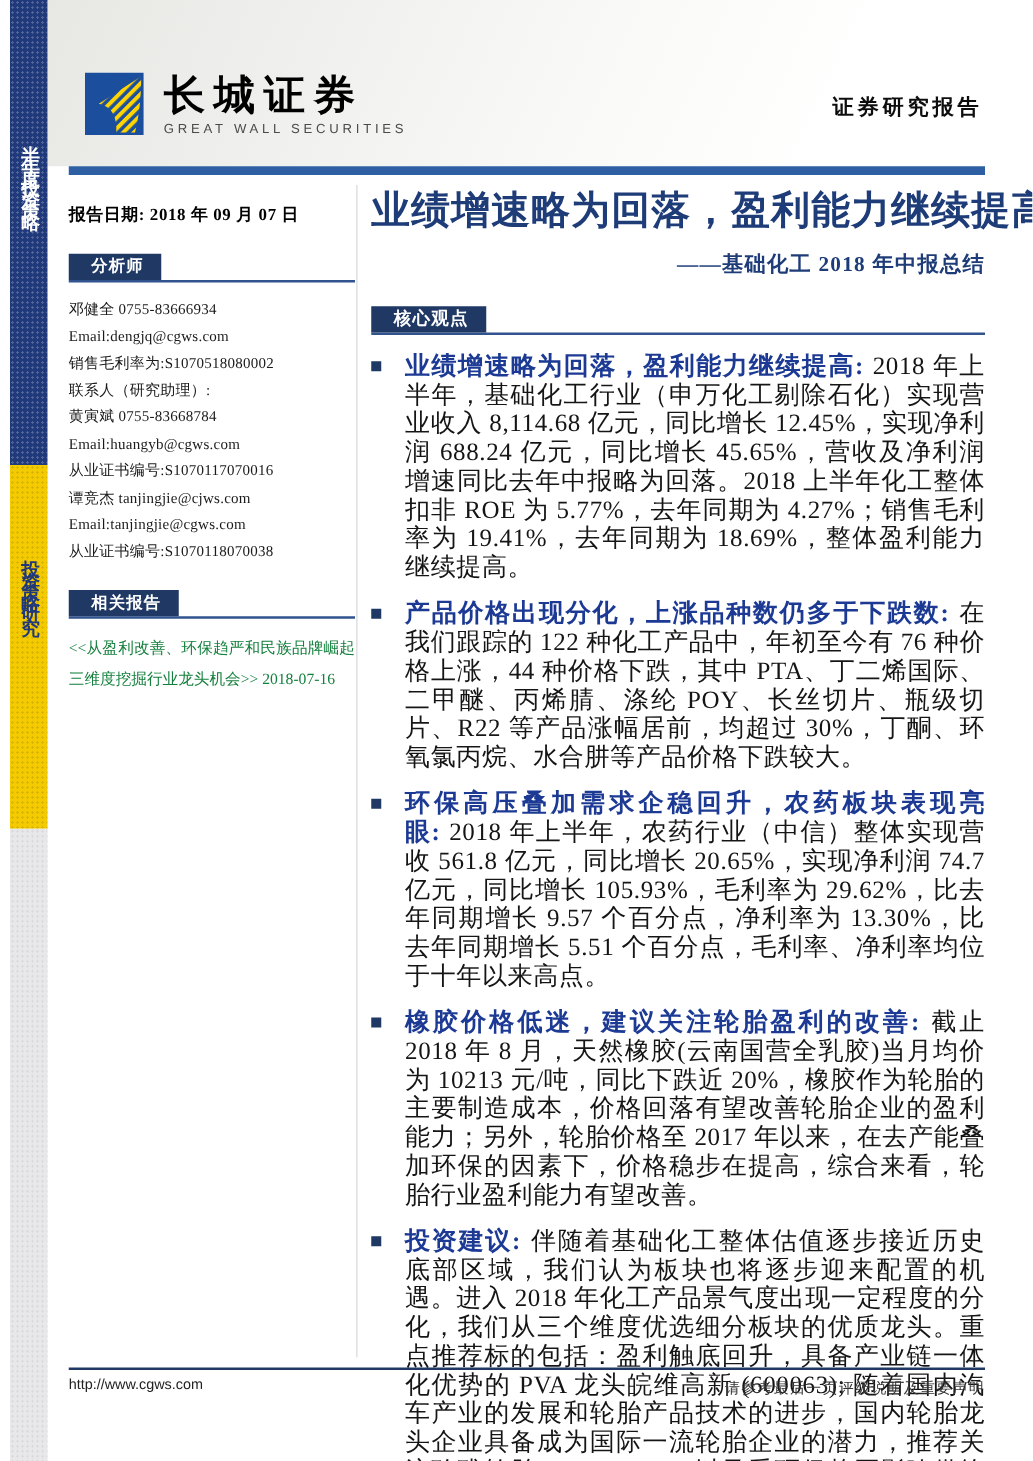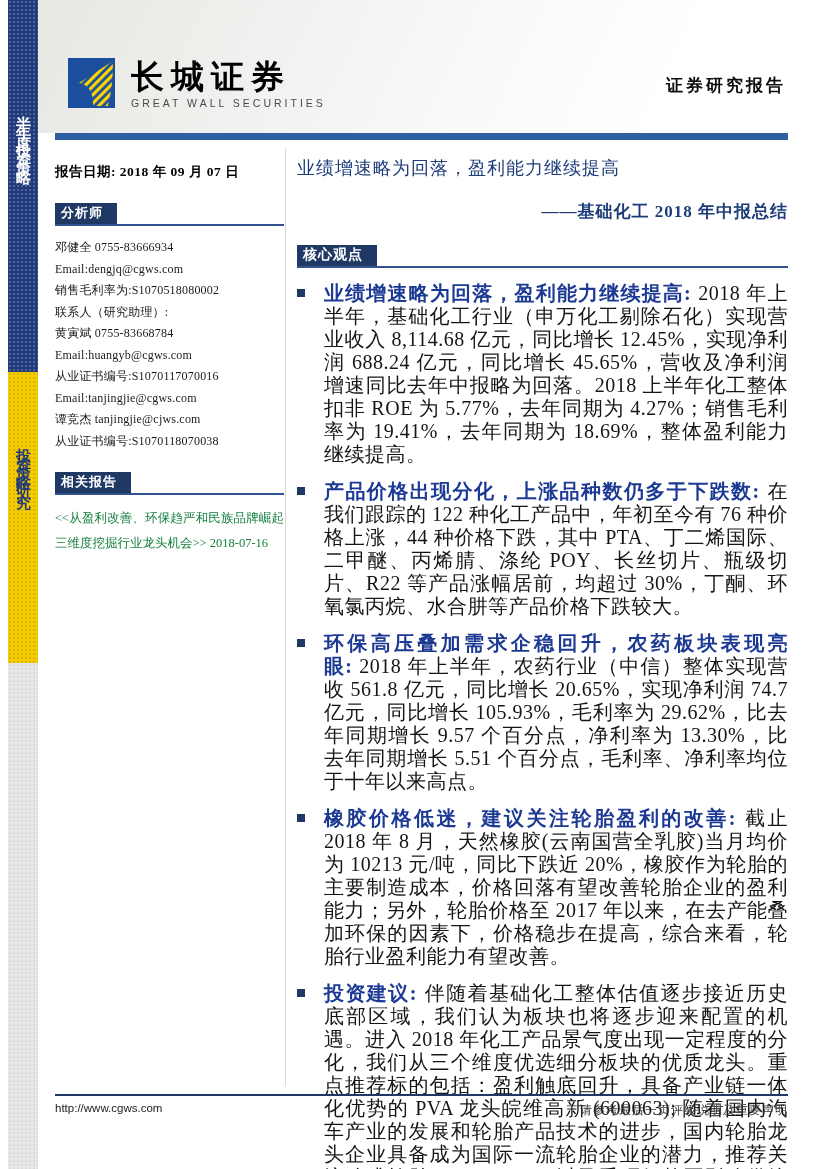--- a/index.html
+++ b/index.html
@@ -35,28 +35,28 @@
   .header-bar{position:absolute;left:55px;top:133px;width:733px;height:7px;background:var(--bar,#2E5FA3);}
 
   
   .col-divider{position:absolute;left:285px;top:148px;width:1px;height:938px;background:#d9d9dc;}
 
   
   .left-col{position:absolute;left:55px;top:163px;width:229px;}
   .report-date{font-size:13.5px;font-weight:700;color:#000;margin:0 0 22px 0;letter-spacing:.5px;}
   .tab-row{border-bottom:2px solid #31548F;margin-bottom:11px;}
   .tab{display:inline-block;background:var(--navy,#1F3864);color:#fff;font-weight:700;
-    font-size:13px;padding:1px 14px 2px 6px;letter-spacing:1px;}
+    font-size:13px;padding:1px 14px 2px 18px;letter-spacing:1px;}
   .analysts{margin:0 0 20px 0;}
   .aline{font-size:12px;line-height:21.5px;color:#1a1a1a;letter-spacing:.2px;}
   .related-item{font-size:12.5px;line-height:25px;color:#15803d;text-align:justify;}
 
   
   .main-col{position:absolute;left:297px;top:152px;width:491px;}
-  .doc-title{font-size:18px;line-height:32px;font-weight:400;color:var(--title,#1E3C78);
+  .doc-title{font-size:31px;line-height:32px;font-weight:700;color:var(--title,#1E3C78);
     letter-spacing:1px;white-space:nowrap;margin:0;}
   .doc-subtitle{font-size:17px;font-weight:700;color:var(--title,#1E3C78);text-align:right;
     margin:16px 0 0 0;letter-spacing:1px;}
   .core-tab-row{margin-top:22px;border-bottom:2px solid #31548F;}
   .core-tab-row .tab{font-size:14px;}
   .bullets{margin-top:14px;}
   .bullet{display:flex;margin-bottom:14px;}
   .bmark{flex:0 0 8px;width:8px;height:8px;background:var(--navy,#1F3864);margin-top:7px;margin-right:19px;}
   .btext{margin:0;font-size:20px;line-height:23px;letter-spacing:.5px;text-align:justify;color:#151515;}
   .blead{color:var(--lead,#1C3A94);font-weight:700;margin-right:7px;}
@@ -112,22 +112,22 @@
       <span class="tab">分析师</span>
     </div>
     <div class="analysts">
       <div class="aline">邓健全 0755-83666934</div>
       <div class="aline">Email:dengjq@cgws.com</div>
       <div class="aline">销售毛利率为:S1070518080002</div>
       <div class="aline">联系人（研究助理）:</div>
       <div class="aline">黄寅斌 0755-83668784</div>
       <div class="aline">Email:huangyb@cgws.com</div>
       <div class="aline">从业证书编号:S1070117070016</div>
+      <div class="aline">谭竞杰 tanjingjie@cjws.com</div>
       <div class="aline">Email:tanjingjie@cgws.com</div>
-      <div class="aline">谭竞杰 tanjingjie@cjws.com</div>
       <div class="aline">从业证书编号:S1070118070038</div>
     </div>
 
     <div class="tab-row">
       <span class="tab">相关报告</span>
     </div>
     <div class="related-item">&lt;&lt;从盈利改善、环保趋严和民族品牌崛起三维度挖掘行业龙头机会&gt;&gt; 2018-07-16</div>
   </div>
 
   <div class="main-col">

